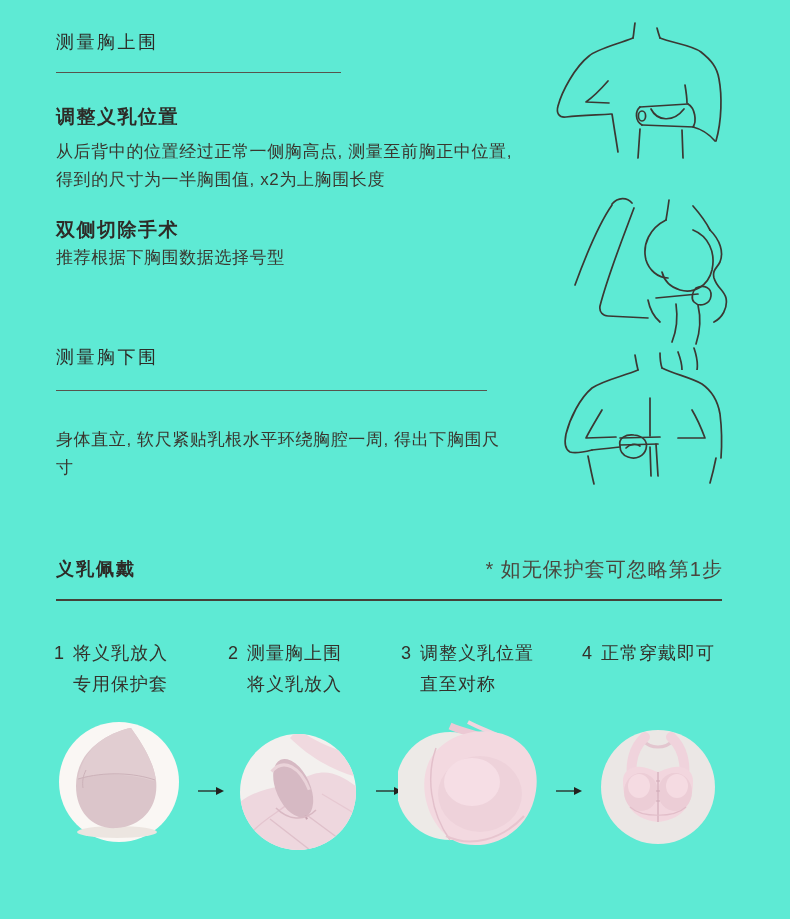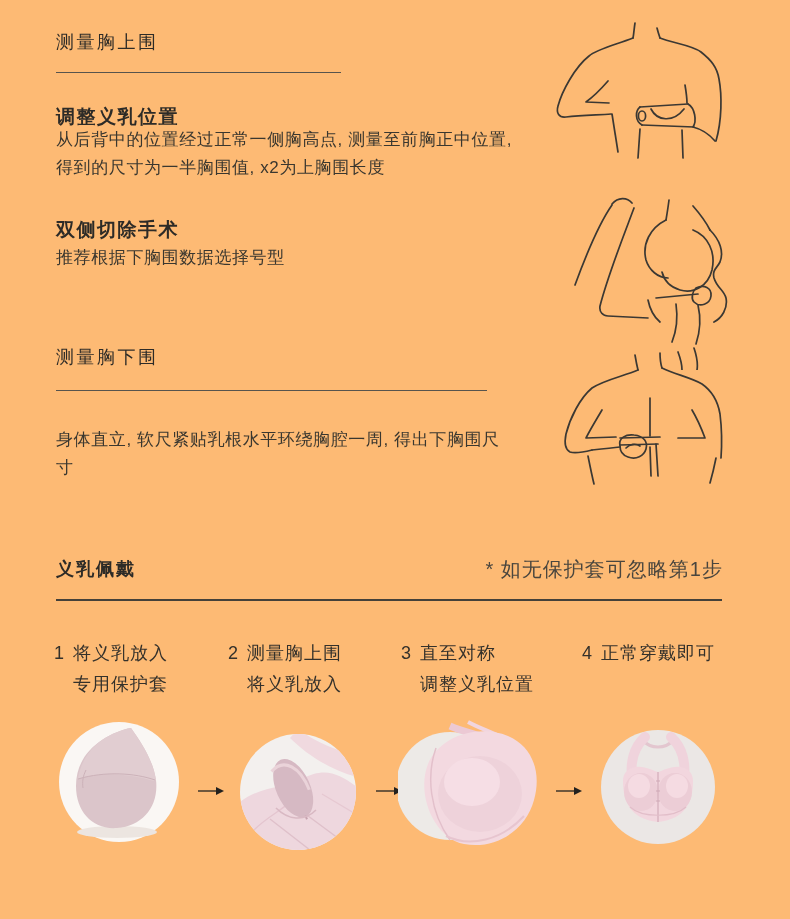--- a/index.html
+++ b/index.html
@@ -1,18 +1,18 @@
 <!DOCTYPE html>
 <html><head>
 <meta charset="utf-8">
 <style>
   * { margin:0; padding:0; box-sizing:border-box; }
   html,body { background:#f5f1ec; }
   body { font-family:"Liberation Sans","DejaVu Sans",sans-serif; color:#33302b; }
-  .canvas { position:relative; width:790px; height:919px; background:#fdba74; overflow:hidden; }
+  .canvas { position:relative; width:790px; height:919px; background:#5eead4; overflow:hidden; }
 
   .sec-title { position:absolute; left:56px; font-size:18px; letter-spacing:2.5px; color:#2d2b27; }
   .sub-heading { position:absolute; left:56px; font-size:19px; font-weight:bold; letter-spacing:1.5px; color:#2d2b27; }
   .body-text { position:absolute; left:56px; font-size:17px; line-height:28px; letter-spacing:0.6px; color:#3a372f; }
   .rule { position:absolute; left:56px; height:1px; background:#57544d; }
   .divider { position:absolute; left:56px; height:2px; background:#454139; }
 
   .wear-title { position:absolute; left:56px; top:557px; font-size:18px; font-weight:bold; letter-spacing:2px; color:#2d2b27; }
   .wear-note { position:absolute; right:67px; top:556px; font-size:20px; letter-spacing:1px; color:#4a463e; }
 
@@ -43,21 +43,21 @@
     <path d="M106,94 C112,106 128,108 139,94"></path>
     <path d="M97,110 L149,112"></path>
     <path d="M95,92 C90,96 90,106 97,110"></path>
     <ellipse cx="97" cy="101" rx="3.6" ry="5"></ellipse>
     <path d="M143,89 C150,93 152,106 148,112 C156,114 164,119 170,126"></path>
     <path d="M95,114 L93,143"></path>
     <path d="M137,115 L138,143"></path>
   </svg>
 
   <div class="sub-heading" style="top:104px">调整义乳位置</div>
-  <div class="body-text" style="top:126px; width:478px">从后背中的位置经过正常一侧胸高点, 测量至前胸正中位置, 得到的尺寸为一半胸围值, x2为上胸围长度</div>
+  <div class="body-text" style="top:138px; width:478px">从后背中的位置经过正常一侧胸高点, 测量至前胸正中位置, 得到的尺寸为一半胸围值, x2为上胸围长度</div>
 
   <div class="sub-heading" style="top:217px">双侧切除手术</div>
   <div class="body-text" style="top:244px; width:478px">推荐根据下胸围数据选择号型</div>
 
   <svg class="illus" style="left:548px; top:190px" width="182" height="180" viewBox="0 0 182 180">
     <path d="M64,14 C70,7 79,7 84,13"></path>
     <path d="M64,15 C50,35 38,65 27,95"></path>
     <path d="M86,18 C74,50 60,85 52,116 C51,122 55,126 60,126 L100,128"></path>
     <path d="M121,10 C120,18 119,24 118,30"></path>
     <path d="M145,16 C152,24 158,32 162,40"></path>
@@ -110,22 +110,22 @@
   <div class="step" style="left:228px">
     <span class="step-num">2</span>
     <span class="step-lines">
       <div>测量胸上围</div>
       <div>将义乳放入</div>
     </span>
   </div>
   <div class="step" style="left:401px">
     <span class="step-num">3</span>
     <span class="step-lines">
+      <div>调整义乳位置</div>
       <div>直至对称</div>
-      <div>调整义乳位置</div>
     </span>
   </div>
   <div class="step" style="left:582px">
     <span class="step-num">4</span>
     <span class="step-lines">
       <div>正常穿戴即可</div>
       <div></div>
     </span>
   </div>
 

